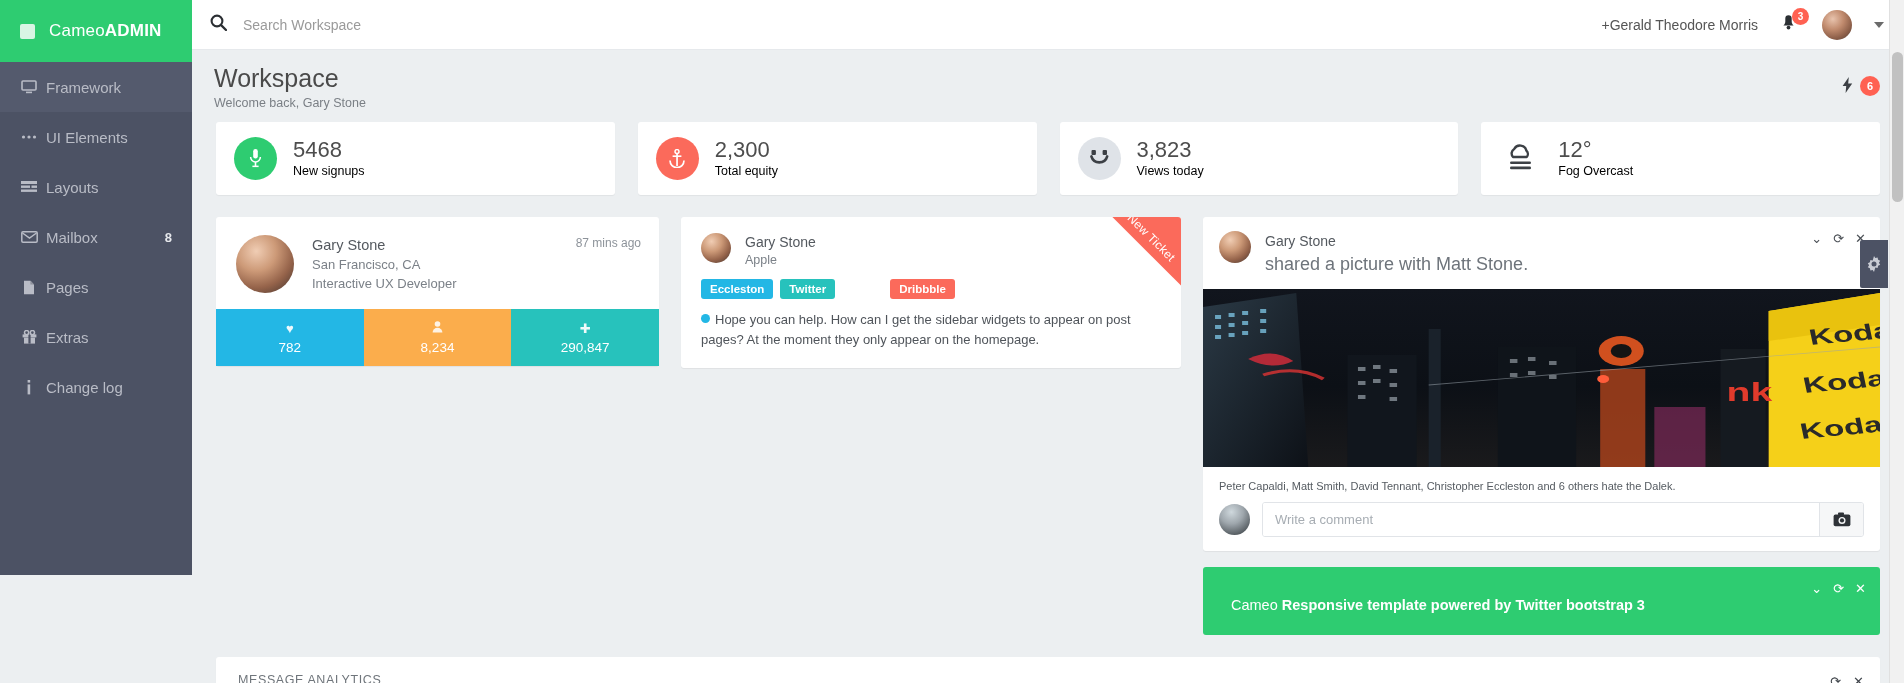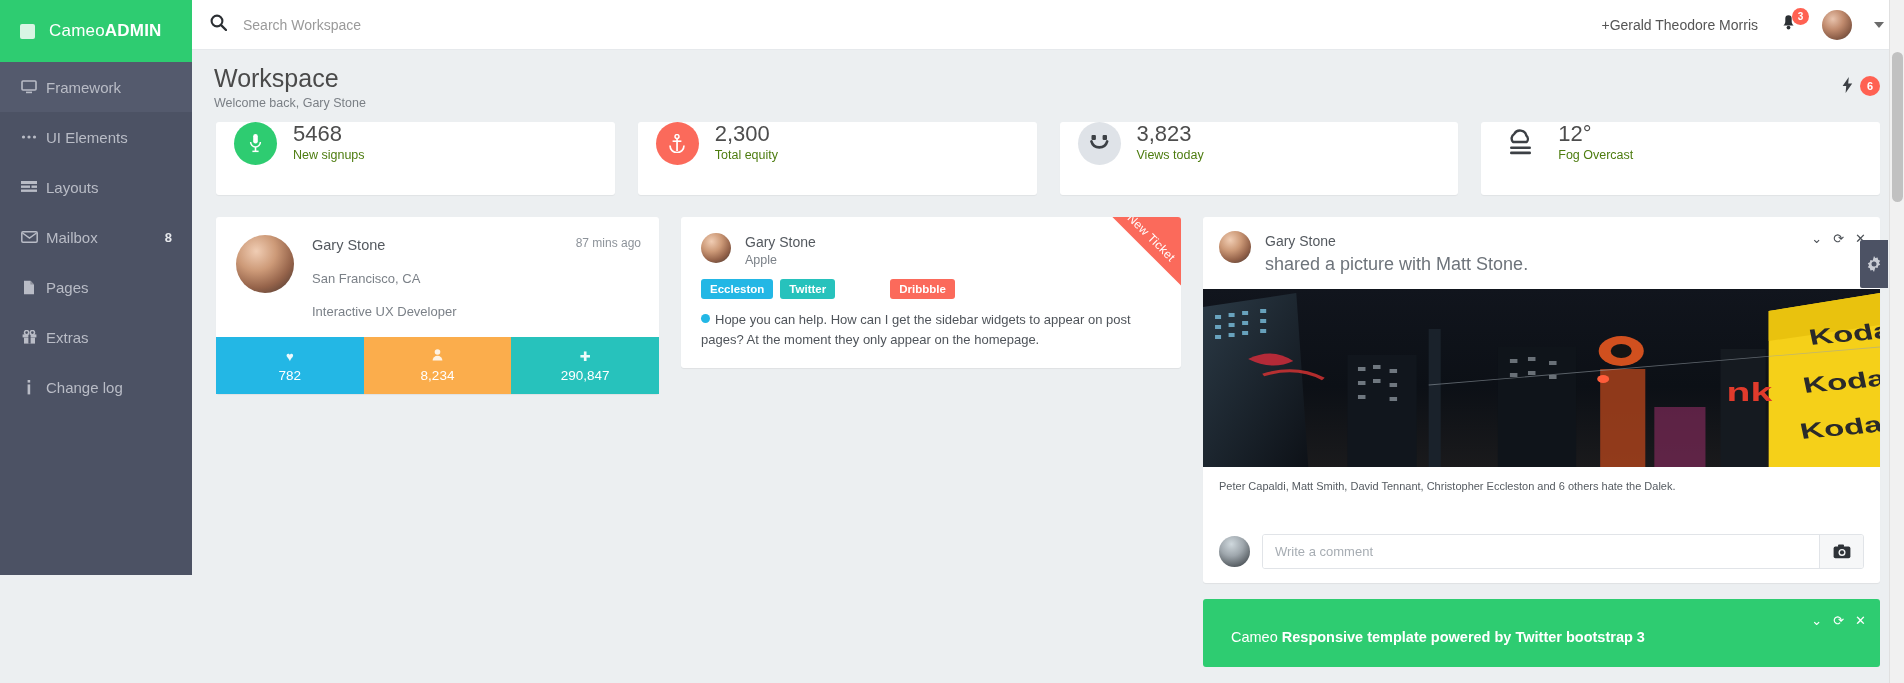--- a/index.html
+++ b/index.html
@@ -95,52 +95,52 @@
   .head-badge {
     background: #ff6152; color: #fff; font-size: 11px; font-weight: 700;
     min-width: 20px; height: 20px; border-radius: 50%;
     display: flex; align-items: center; justify-content: center;
   }
 
   
   .stat-row { display: flex; gap: 23px; padding: 0 24px; }
   .stat-card {
     flex: 1; background: #fff; border-radius: 3px;
-    height: 73px; display: flex; 
+    height: 73px; display: flex; align-items: center;
     padding: 0 15px 0 18px; gap: 16px;
     box-shadow: 0 1px 1px rgba(0,0,0,.05);
   }
   .stat-ico {
     width: 43px; height: 43px; border-radius: 50%;
     display: flex; align-items: center; justify-content: center;
     color: #fff; flex: 0 0 43px;
   }
   .si-green { background: #2ecc71; }
   .si-red   { background: #fb6a5b; }
   .si-grey  { background: #dfe3e8; color: #444; }
   .si-plain { background: transparent; color: #45484d; }
   .stat-num { font-size: 22px; color: #4d4d4d; font-weight: 400; line-height: 1.1; }
-  .stat-lbl { font-size: 12.5px; color: #4d7c0f; margin-top: 2px; }
+  .stat-lbl { font-size: 12.5px; color: #000000; margin-top: 2px; }
 
   
   .widget-row { display: flex; gap: 22px; padding: 22px 24px 0 24px; align-items: flex-start; }
   .col-left { width: 443px; flex: 0 0 443px; }
   .col-mid  { width: 500px; flex: 0 0 500px; }
   .col-right{ flex: 1; }
 
   .card { background: #fff; border-radius: 3px; box-shadow: 0 1px 1px rgba(0,0,0,.06); }
 
   
   .prof-top { display: flex; padding: 18px 18px 16px 20px; gap: 18px; position: relative; }
   .prof-av {
     width: 58px; height: 58px; border-radius: 50%; flex: 0 0 58px;
     background: radial-gradient(circle at 35% 28%, #f0cdb4 0%, #cd9a78 35%, #95634a 65%, #3c2f2b 100%);
   }
   .prof-name { font-size: 14.5px; color: #54595f; line-height: 1.45; }
-  .prof-line { font-size: 13px; color: #7b8188; line-height: 1.45; margin-top: 14px; }
+  .prof-line { font-size: 13px; color: #7b8188; line-height: 1.45; }
   .prof-time { position: absolute; right: 18px; top: 19px; font-size: 12px; color: #8d939a; }
   .prof-stats { display: flex; }
   .pstat {
     flex: 1; height: 57px; display: flex; flex-direction: column;
     align-items: center; justify-content: center; color: #fff; gap: 4px;
   }
   .pstat .pico { font-size: 13px; opacity: .92; }
   .pstat .pval { font-size: 13.5px; }
   .ps-blue  { background: #23b7e5; }
   .ps-amber { background: #fbad4c; }
@@ -192,21 +192,21 @@
   .soc-name { font-size: 14px; color: #54595f; line-height: 1.45; }
   .soc-sub { font-size: 18px; color: #6e747b; line-height: 1.45; }
   .card-tools {
     position: absolute; right: 14px; top: 14px;
     display: flex; gap: 11px; align-items: center;
     color: #4a4f55; font-size: 13px;
   }
   .card-tools span { cursor: pointer; }
   .soc-img { height: 178px; position: relative; overflow: hidden; background: #0a0c12; }
   .soc-cap { font-size: 11px; color: #555b61; padding: 13px 8px 10px 16px; }
-  .comment-row { display: flex; align-items: center; gap: 12px; padding: 0 16px 14px 16px; margin-top: 32px; }
+  .comment-row { display: flex; align-items: center; gap: 12px; padding: 0 16px 14px 16px; }
   .c-av {
     width: 31px; height: 31px; border-radius: 50%; flex: 0 0 31px;
     background: radial-gradient(circle at 40% 26%, #cfd8dd 0%, #9fa7ad 40%, #5c6368 75%, #23282c 100%);
   }
   .c-input-wrap { flex: 1; display: flex; border: 1px solid #e1e4e8; border-radius: 3px; overflow: hidden; }
   .c-input {
     flex: 1; border: 0; outline: 0; padding: 9px 12px;
     font-size: 13px; color: #555; font-family: "Liberation Sans", sans-serif;
   }
   .c-input::placeholder { color: #a7adb3; }

